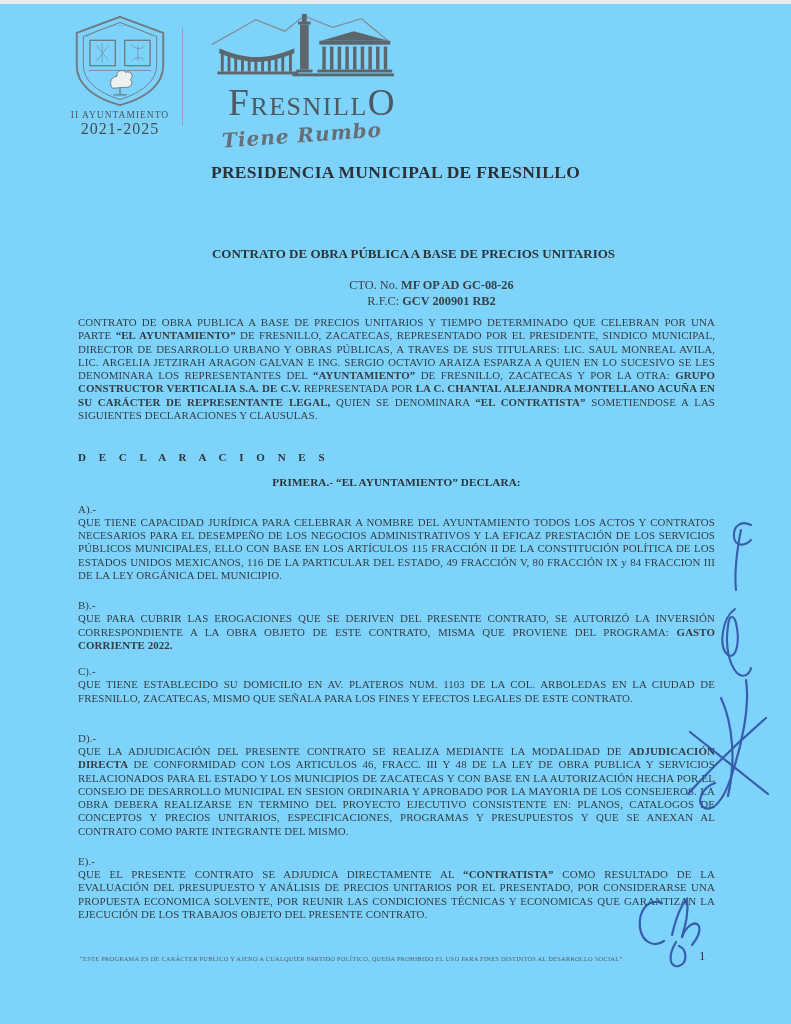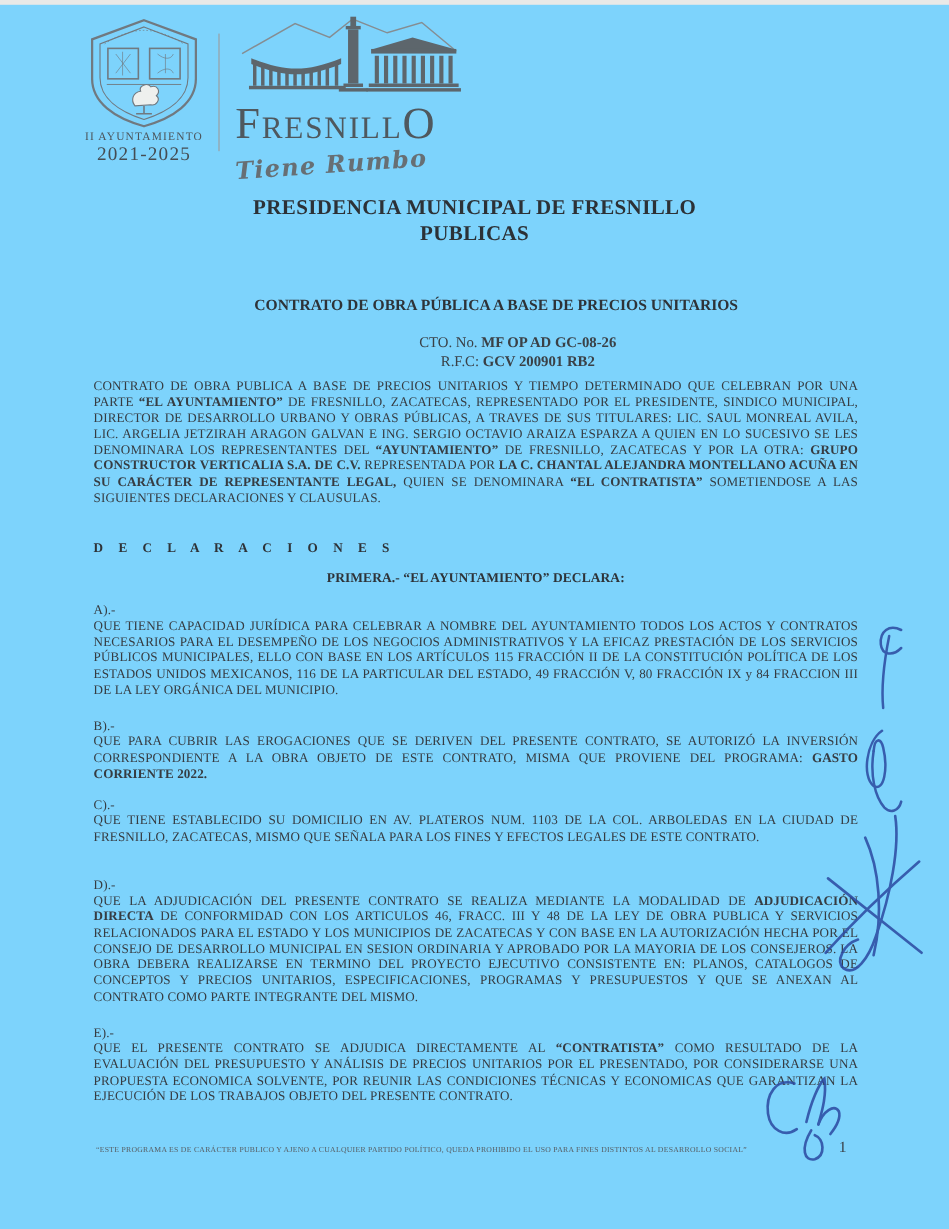--- a/index.html
+++ b/index.html
@@ -11,21 +11,21 @@
     font-family:"Liberation Serif", serif;
     color:#32383e;
     overflow:hidden;
   }
   
   .hdr-seal{position:absolute;left:62px;top:10px;width:116px;text-align:center;}
   .hdr-seal svg{display:block;margin:0 auto;}
   .seal-cap1{font-family:"Liberation Serif",serif;font-size:9.5px;letter-spacing:1px;color:#4c545a;margin-top:2px;white-space:nowrap;}
   .seal-cap2{font-family:"Liberation Serif",serif;font-size:16px;color:#454d53;letter-spacing:1px;}
   .hdr-divider{position:absolute;left:182px;top:24px;width:1px;height:98px;background:#9aa0a4;}
-  .hdr-logo{position:absolute;left:196px;top:8px;width:200px;text-align:left;}
+  .hdr-logo{position:absolute;left:196px;top:8px;width:200px;text-align:right;}
   .logo-wordmark{font-family:"Liberation Serif",serif;font-size:26px;letter-spacing:1.5px;color:#4f585e;line-height:30px;white-space:nowrap;}
   .logo-wordmark .cap{font-size:37px;}
   .logo-tagline{font-family:"DejaVu Serif",serif;font-style:italic;font-weight:bold;font-size:20px;color:#676f74;transform:rotate(-4deg);margin:2px 14px 0 0;letter-spacing:1px;}
   
   .title-block{position:absolute;left:0;top:158px;width:791px;text-align:center;}
   .title-line{font-weight:bold;font-size:17.5px;line-height:21.5px;color:#2c3136;letter-spacing:.3px;}
   .subtitle{position:absolute;left:18px;top:242px;width:791px;text-align:center;font-weight:bold;font-size:13px;color:#2e3338;}
   .cto-block{position:absolute;left:36px;top:274px;width:791px;text-align:center;font-size:12.3px;line-height:15.5px;color:#3a4046;}
   .cto-block .b{font-weight:bold;}
   
@@ -112,21 +112,20 @@
         <rect x="112" y="60" width="78" height="3"></rect>
         <rect x="110" y="64" width="82" height="3"></rect>
       </svg>
     </span>
     <div class="logo-wordmark"><span class="cap">F</span>RESNILL<span class="cap">O</span></div>
     <div class="logo-tagline">Tiene Rumbo</div>
   </div>
 
   <div class="title-block">
     <div class="title-line">PRESIDENCIA MUNICIPAL DE FRESNILLO</div>
-    <div class="title-line">PUBLICAS</div>
   </div>
 
   <div class="subtitle">CONTRATO DE OBRA PÚBLICA A BASE DE PRECIOS UNITARIOS</div>
 
   <div class="cto-block">
     <div><span>CTO. No. </span><span class="b">MF OP AD GC-08-26</span></div>
     <div><span>R.F.C: </span><span class="b">GCV 200901 RB2</span></div>
   </div>
 
   <div class="body-col">

